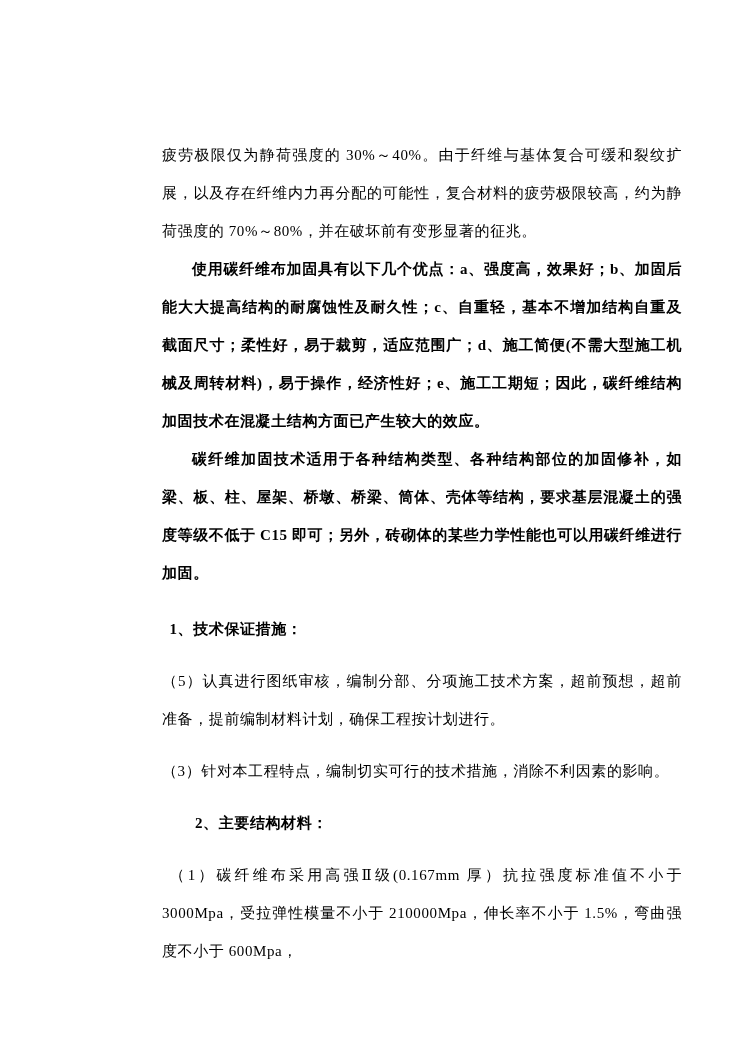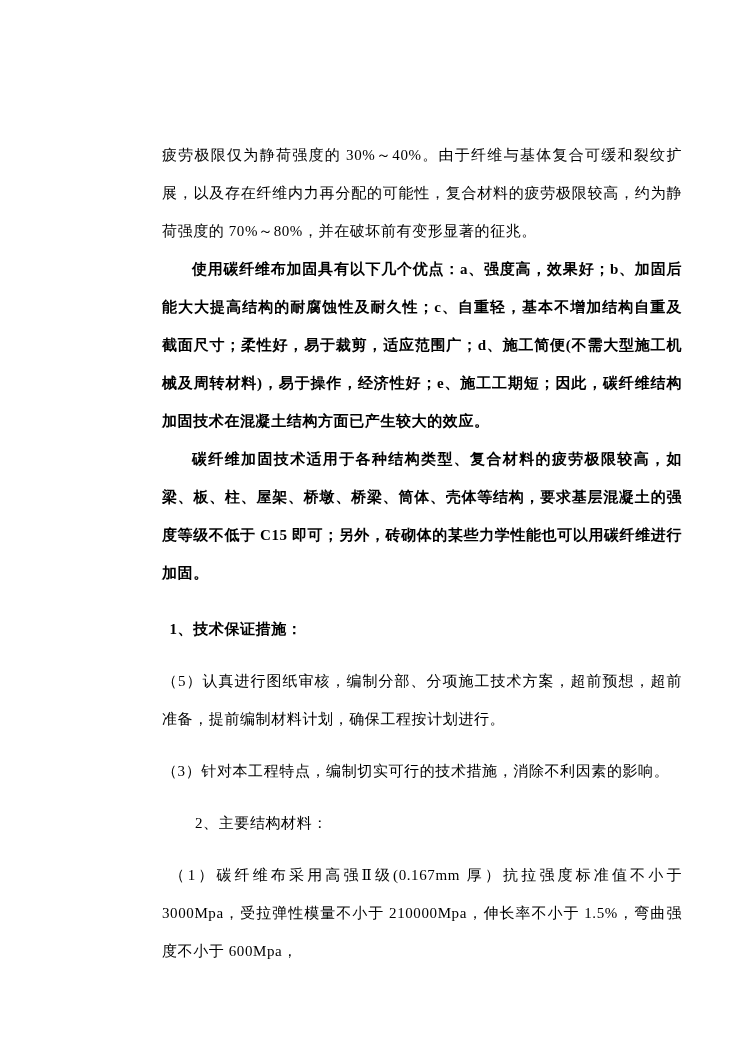--- a/index.html
+++ b/index.html
@@ -22,31 +22,31 @@
     width: 520px;
     color: #000000;
     font-size: 15px;
     line-height: 38px;
     text-align: justify;
     letter-spacing: 0.6px;
   }
   p.para { margin: 0; }
   p.indent-2 { text-indent: 2em; font-weight: bold; }
   p.indent-half { text-indent: 0.5em; }
-  p.indent-2half { text-indent: 2.2em; }
+  p.indent-2half { text-indent: 2.2em; font-weight: bold; }
   p.space-before { margin-top: 14px; }
   p.space-before-lg { margin-top: 18px; font-weight: bold; }
 </style>
 </head>
 <body>
 
 <div class="page">
   <div class="content">
     <p class="para">疲劳极限仅为静荷强度的 30%～40%。由于纤维与基体复合可缓和裂纹扩展，以及存在纤维内力再分配的可能性，复合材料的疲劳极限较高，约为静荷强度的 70%～80%，并在破坏前有变形显著的征兆。</p>
     <p class="para indent-2">使用碳纤维布加固具有以下几个优点：a、强度高，效果好；b、加固后能大大提高结构的耐腐蚀性及耐久性；c、自重轻，基本不增加结构自重及截面尺寸；柔性好，易于裁剪，适应范围广；d、施工简便(不需大型施工机械及周转材料)，易于操作，经济性好；e、施工工期短；因此，碳纤维结构加固技术在混凝土结构方面已产生较大的效应。</p>
-    <p class="para indent-2">碳纤维加固技术适用于各种结构类型、复合材料的疲劳极限较高，如梁、板、柱、屋架、桥墩、桥梁、筒体、壳体等结构，要求基层混凝土的强度等级不低于 C15 即可；另外，砖砌体的某些力学性能也可以用碳纤维进行加固。</p>
+    <p class="para indent-2">碳纤维加固技术适用于各种结构类型、各种结构部位的加固修补，如梁、板、柱、屋架、桥墩、桥梁、筒体、壳体等结构，要求基层混凝土的强度等级不低于 C15 即可；另外，砖砌体的某些力学性能也可以用碳纤维进行加固。</p>
     <p class="para indent-half space-before-lg">1、技术保证措施：</p>
     <p class="para space-before">（5）认真进行图纸审核，编制分部、分项施工技术方案，超前预想，超前准备，提前编制材料计划，确保工程按计划进行。</p>
     <p class="para space-before">（3）针对本工程特点，编制切实可行的技术措施，消除不利因素的影响。</p>
     <p class="para indent-2half space-before">2、主要结构材料：</p>
     <p class="para indent-half space-before">（1）碳纤维布采用高强Ⅱ级(0.167mm 厚）抗拉强度标准值不小于 3000Mpa，受拉弹性模量不小于 210000Mpa，伸长率不小于 1.5%，弯曲强度不小于 600Mpa，</p>
   </div>
 </div>
 
 </body></html>

